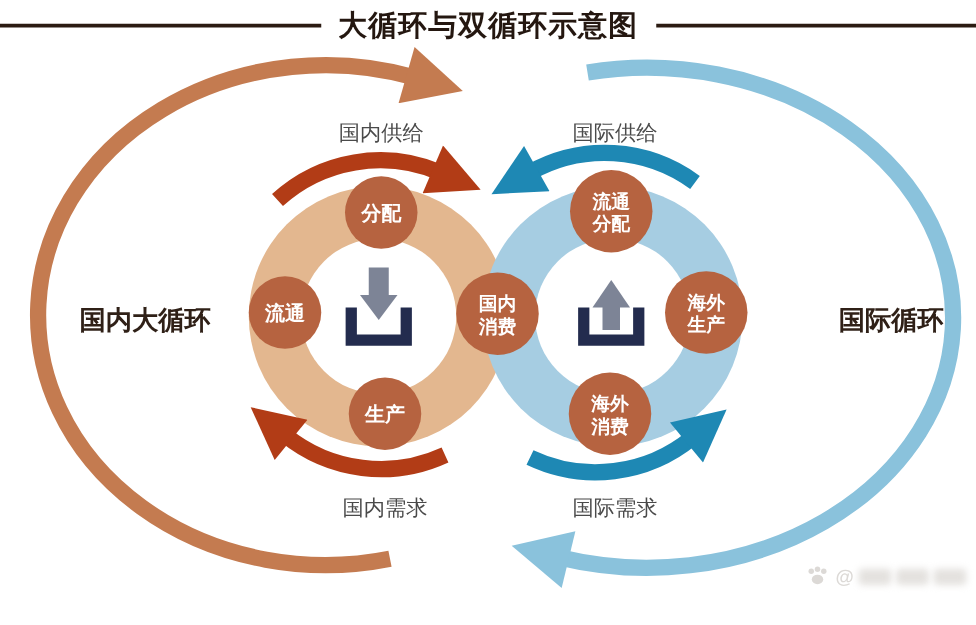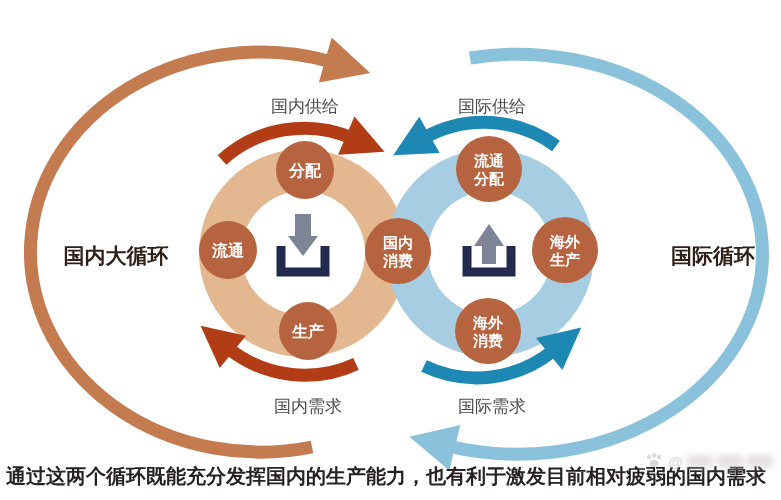--- a/index.html
+++ b/index.html
@@ -33,20 +33,25 @@
     opacity:.5;color:#b9b4ae;font-size:15px;font-weight:bold;
   }
   .wm-blur{display:inline-block;width:26px;height:13px;background:#c9c4be;
     border-radius:3px;filter:blur(3px);}
 </style>
 </head>
 <body>
 
 <div class="stage">
 
+  <div class="titlebar">
+    <span class="title-rule"></span>
+    <h1 class="page-title">大循环与双循环示意图</h1>
+    <span class="title-rule"></span>
+  </div>
 
   <svg class="diagram-svg" width="781" height="500" viewBox="0 0 781 500">
     <defs>
       <marker id="mBrown" viewBox="0 0 10 10" refX="1.5" refY="5" markerWidth="4" markerHeight="3.6" orient="auto" markerUnits="strokeWidth">
         <path d="M0 0 L10 5 L0 10 z" fill="#c47b50"></path>
       </marker>
       <marker id="mLBlue" viewBox="0 0 10 10" refX="1.5" refY="5" markerWidth="4" markerHeight="3.6" orient="auto" markerUnits="strokeWidth">
         <path d="M0 0 L10 5 L0 10 z" fill="#8ac2dc"></path>
       </marker>
       <marker id="mRed" viewBox="0 0 10 10" refX="1.5" refY="5" markerWidth="3.4" markerHeight="3.2" orient="auto" markerUnits="strokeWidth">
@@ -118,21 +123,20 @@
 
     <text x="305" y="112" text-anchor="middle" class="flow-label">国内供给</text>
     <text x="492" y="112" text-anchor="middle" class="flow-label">国际供给</text>
     <text x="308" y="412" text-anchor="middle" class="flow-label">国内需求</text>
     <text x="492" y="412" text-anchor="middle" class="flow-label">国际需求</text>
 
     <text x="116" y="263" text-anchor="middle" class="cycle-name">国内大循环</text>
     <text x="713" y="263" text-anchor="middle" class="cycle-name">国际循环</text>
   </svg>
 
-  <div class="footer-text">通过这两个循环既能充分发挥国内的生产能力，也有利于激发目前相对疲弱的国内需求</div>
 
   <div class="watermark">
     <svg width="20" height="20" viewBox="0 0 20 20">
       <circle cx="5" cy="6" r="2.2" fill="#b9b4ae"></circle>
       <circle cx="10" cy="4.4" r="2.2" fill="#b9b4ae"></circle>
       <circle cx="15" cy="6" r="2.2" fill="#b9b4ae"></circle>
       <ellipse cx="10" cy="12.5" rx="4.6" ry="3.8" fill="#b9b4ae"></ellipse>
     </svg>
     <span>@</span>
     <span class="wm-blur"></span>

